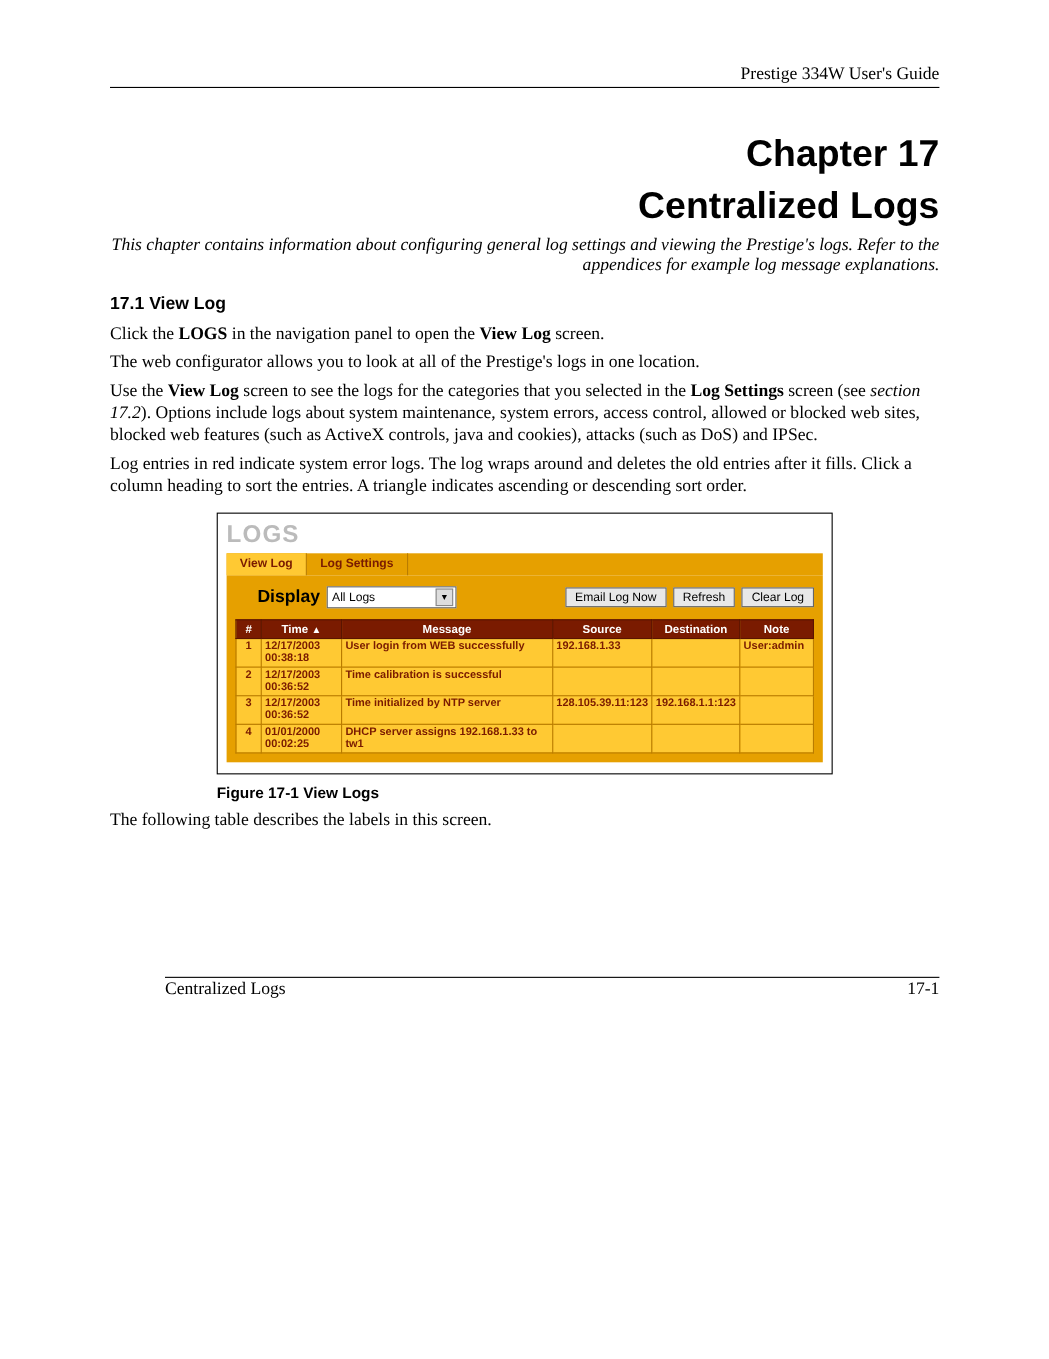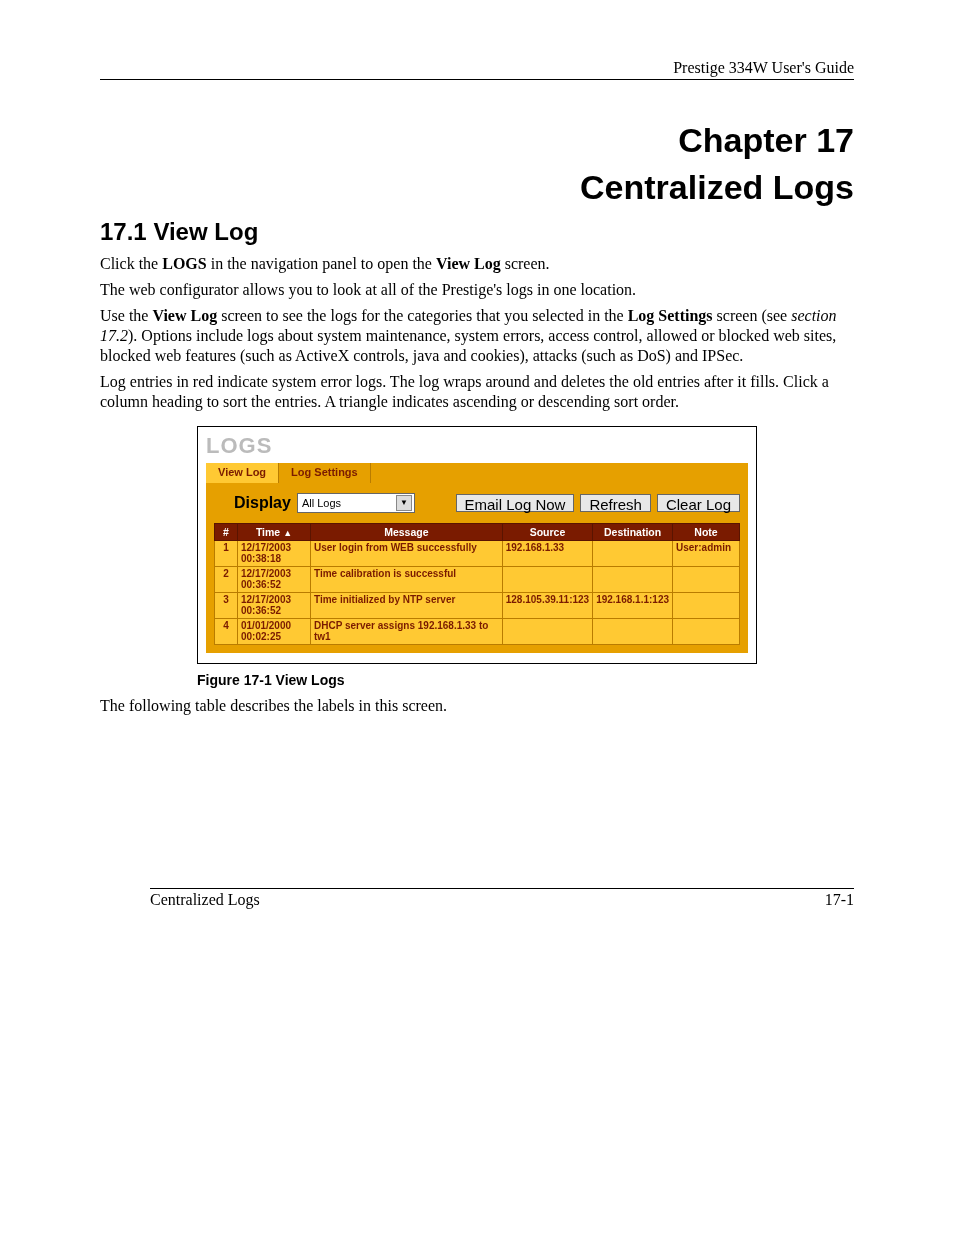--- a/index.html
+++ b/index.html
@@ -39,21 +39,21 @@
   }
   .chapter-intro {
     text-align: right;
     font-style: italic;
     font-size: 16px;
     margin: 0 0 18px 0;
   }
   .section-heading {
     font-family: Arial, Helvetica, sans-serif;
     font-weight: bold;
-    font-size: 24px;
+    font-size: 16px;
     margin: 10px 0 8px 0;
   }
   .body-p {
     font-size: 16px;
     margin: 6px 0;
     line-height: 1.25;
   }
   .figure-wrap {
     margin: 14px auto 8px auto;
     width: 560px;
@@ -122,21 +122,21 @@
     width: 14px; height: 14px;
     background: #ddd;
     border: 1px solid #888;
     display: inline-flex;
     align-items: center;
     justify-content: center;
     font-size: 8px;
   }
   .btn {
     font-family: Arial, Helvetica, sans-serif;
-    font-size: 15px;
+    font-size: 11px;
     background: #e8e8e8;
     border: 1px solid #666;
     padding: 1px 8px;
     height: 18px;
     box-sizing: border-box;
   }
   .spacer { flex: 1; }
   table.logtbl {
     border-collapse: collapse;
     width: 100%;
@@ -196,20 +196,21 @@
 </style>
 </head>
 <body>
 
 <div class="page">
   <div class="header-right">Prestige 334W User's Guide</div>
   <hr class="hr-top">
 
   <div class="chapter-title">Chapter 17</div>
   <div class="chapter-title">Centralized Logs</div>
+  <p class="chapter-intro">This chapter contains information about configuring general log settings and viewing the Prestige's logs. Refer to the appendices for example log message explanations.</p>
 
   <div class="section-heading">17.1  View Log</div>
 
   <p class="body-p">
     <span>Click the </span><b>LOGS</b><span> in the navigation panel to open the </span><b>View Log</b><span> screen.</span>
   </p>
 
   <p class="body-p">The web configurator allows you to look at all of the Prestige's logs in one location.</p>
 
   <p class="body-p">

